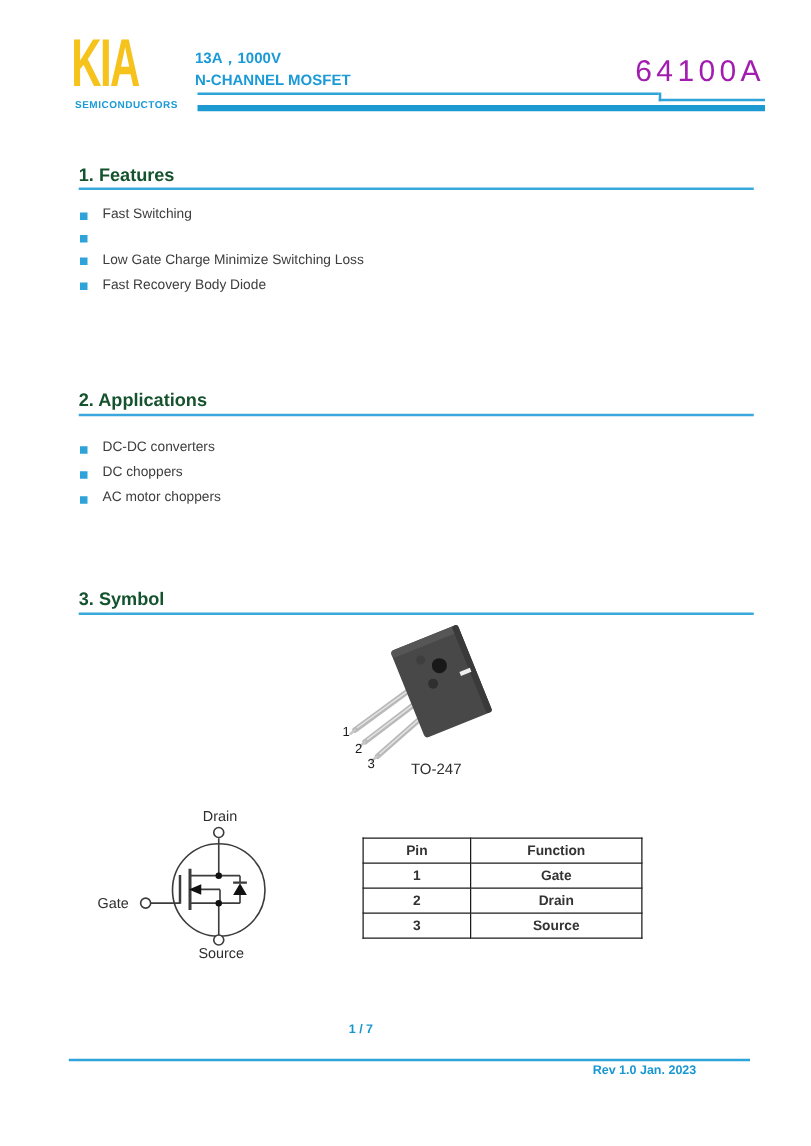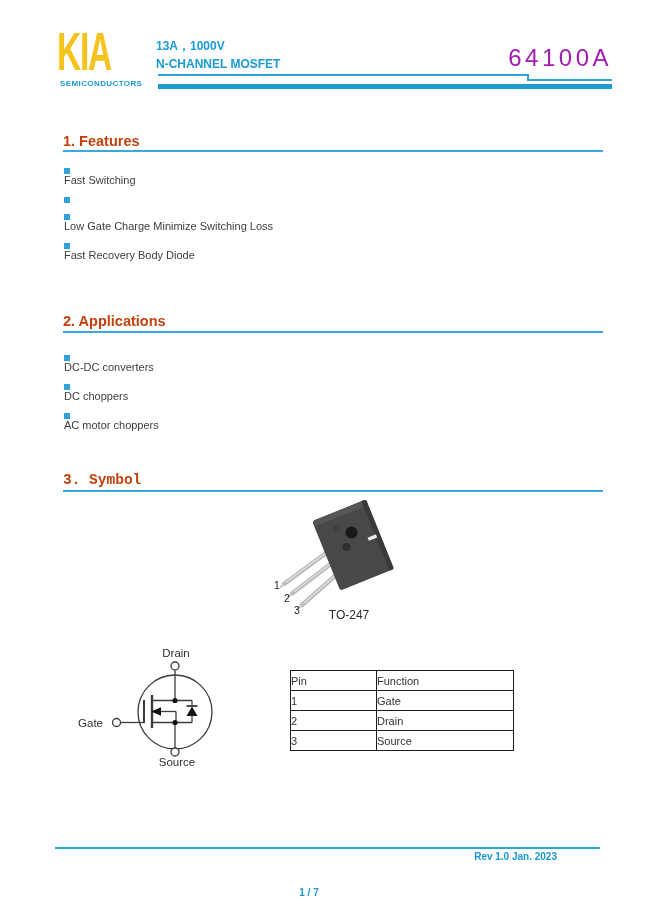--- a/index.html
+++ b/index.html
@@ -17,40 +17,40 @@
             font-size:12px;line-height:18px;}
   .partnum{position:absolute;right:36px;top:44px;font-size:24px;color:#a21caf;
            letter-spacing:3.5px;}
   .rule-thin-a{position:absolute;left:158px;top:74px;width:369px;height:2px;background:#2ea3da;}
   .rule-step{position:absolute;left:527px;top:74px;width:2px;height:7px;background:#2ea3da;}
   .rule-thin-b{position:absolute;left:527px;top:79px;width:85px;height:2px;background:#2ea3da;}
   .rule-thick{position:absolute;left:158px;top:84px;width:454px;height:5px;background:#1e9ad2;}
 
   
   .sec-h{position:absolute;left:63px;margin:0;font-size:14.5px;font-weight:bold;
-         color:#c2410c;line-height:18px;}
+         color:#14532d;line-height:18px;}
   .sec-underline{position:absolute;left:63px;width:540px;height:2px;background:#3aa8dc;}
 
   
   ul.blist{position:absolute;left:64px;margin:0;padding:0;list-style:none;}
-  ul.blist li{display:flex;align-items:flex-start;font-size:11px;color:#3d3d3d;
-              line-height:12.5px;margin-bottom:7.5px;flex-direction:column;}
+  ul.blist li{display:flex;align-items:center;font-size:11px;color:#3d3d3d;
+              line-height:12.5px;margin-bottom:7.5px;}
   .sq{flex:0 0 auto;width:6px;height:6px;background:#2ea3da;margin:3px 12px 0 0;}
   .bi-text sub{font-size:7.5px;}
 
   
   table.pintable{position:absolute;left:290px;top:670px;width:224px;border-collapse:collapse;
                  font-size:11px;color:#333;}
-  table.pintable th,table.pintable td{border:1.5px solid #1c1c1c;font-weight:normal;
-                 text-align:left;height:19px;padding:0;}
+  table.pintable th,table.pintable td{border:1.5px solid #1c1c1c;font-weight:bold;
+                 text-align:center;height:19px;padding:0;}
   table.pintable .col-pin{width:85px;}
 
   
   .footer-line{position:absolute;left:55px;top:847px;width:545px;height:2px;background:#2ea3da;}
-  .page-num{position:absolute;left:279px;top:887px;width:60px;text-align:center;
+  .page-num{position:absolute;left:279px;top:818px;width:60px;
             font-size:10px;font-weight:bold;color:#1796d2;}
   .revision{position:absolute;right:91px;top:851px;font-size:10px;font-weight:bold;color:#1796d2;}
 
   svg text{font-family:"Liberation Sans",sans-serif;}
 </style>
 </head>
 <body>
 
 <div class="page">
 
@@ -98,21 +98,21 @@
     <li>
       <span class="sq"></span>
       <span class="bi-text">DC choppers</span>
     </li>
     <li>
       <span class="sq"></span>
       <span class="bi-text">AC motor choppers</span>
     </li>
   </ul>
 
-  <h2 class="sec-h" style="top:471px;font-family:Liberation Mono, monospace;">3. Symbol</h2>
+  <h2 class="sec-h" style="top:471px;">3. Symbol</h2>
   <div class="sec-underline" style="top:490px;"></div>
 
   <svg class="abs" style="left:263px;top:498px;" width="152" height="130" viewBox="263 498 152 130">
 
     <g>
       <line x1="329" y1="551" x2="284" y2="584" stroke="#b9b9b9" stroke-width="4.4" stroke-linecap="round"></line>
       <line x1="284" y1="584" x2="280.5" y2="587" stroke="#c6c6c6" stroke-width="2" stroke-linecap="round"></line>
       <line x1="328" y1="551.5" x2="286" y2="582" stroke="#e4e4e4" stroke-width="1.2" stroke-linecap="round"></line>
       <line x1="336" y1="560" x2="292" y2="593.5" stroke="#b9b9b9" stroke-width="4.4" stroke-linecap="round"></line>
       <line x1="292" y1="593.5" x2="288.5" y2="596.5" stroke="#c6c6c6" stroke-width="2" stroke-linecap="round"></line>

